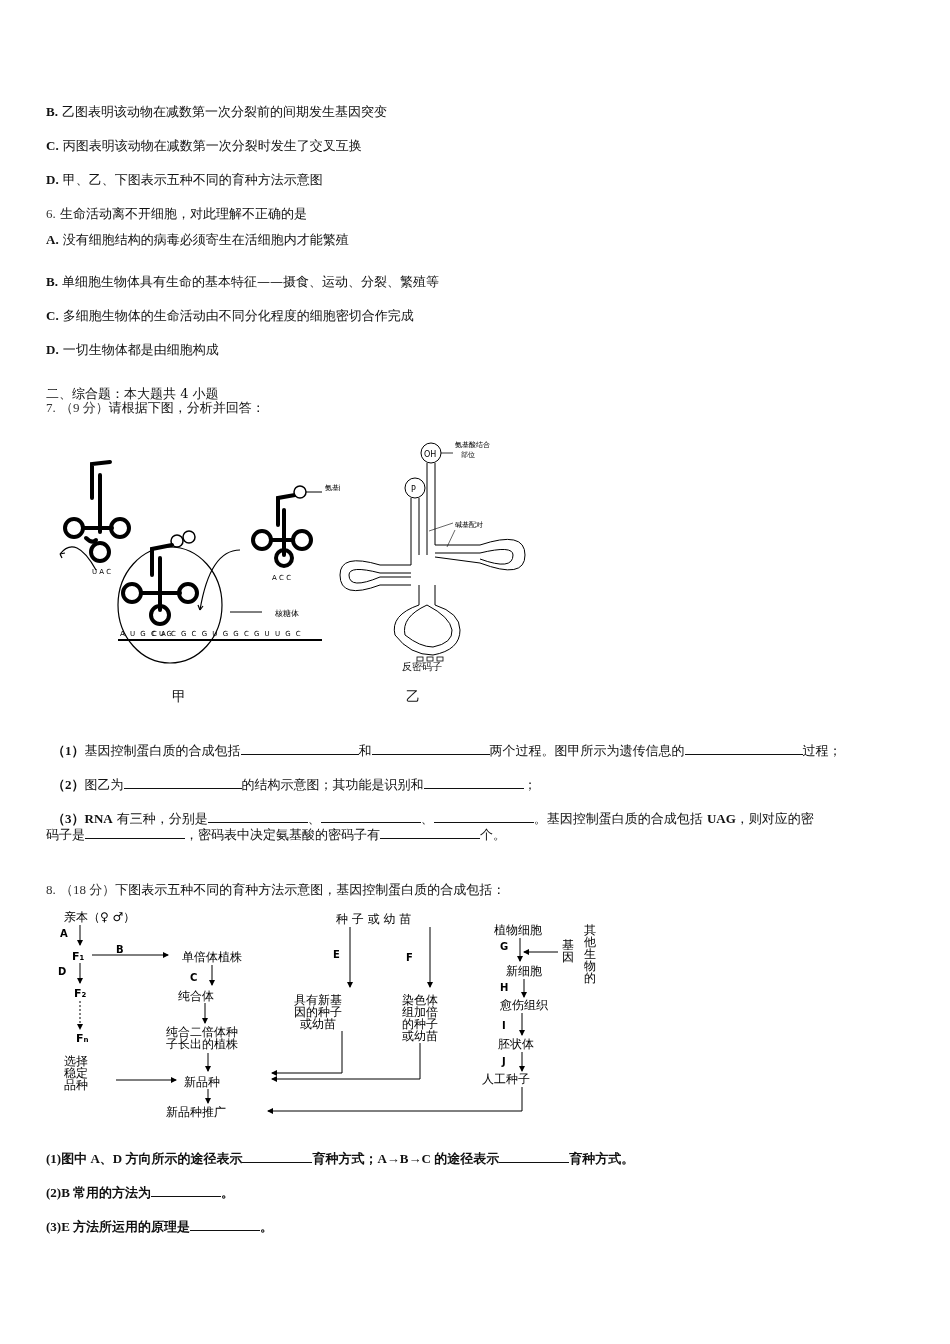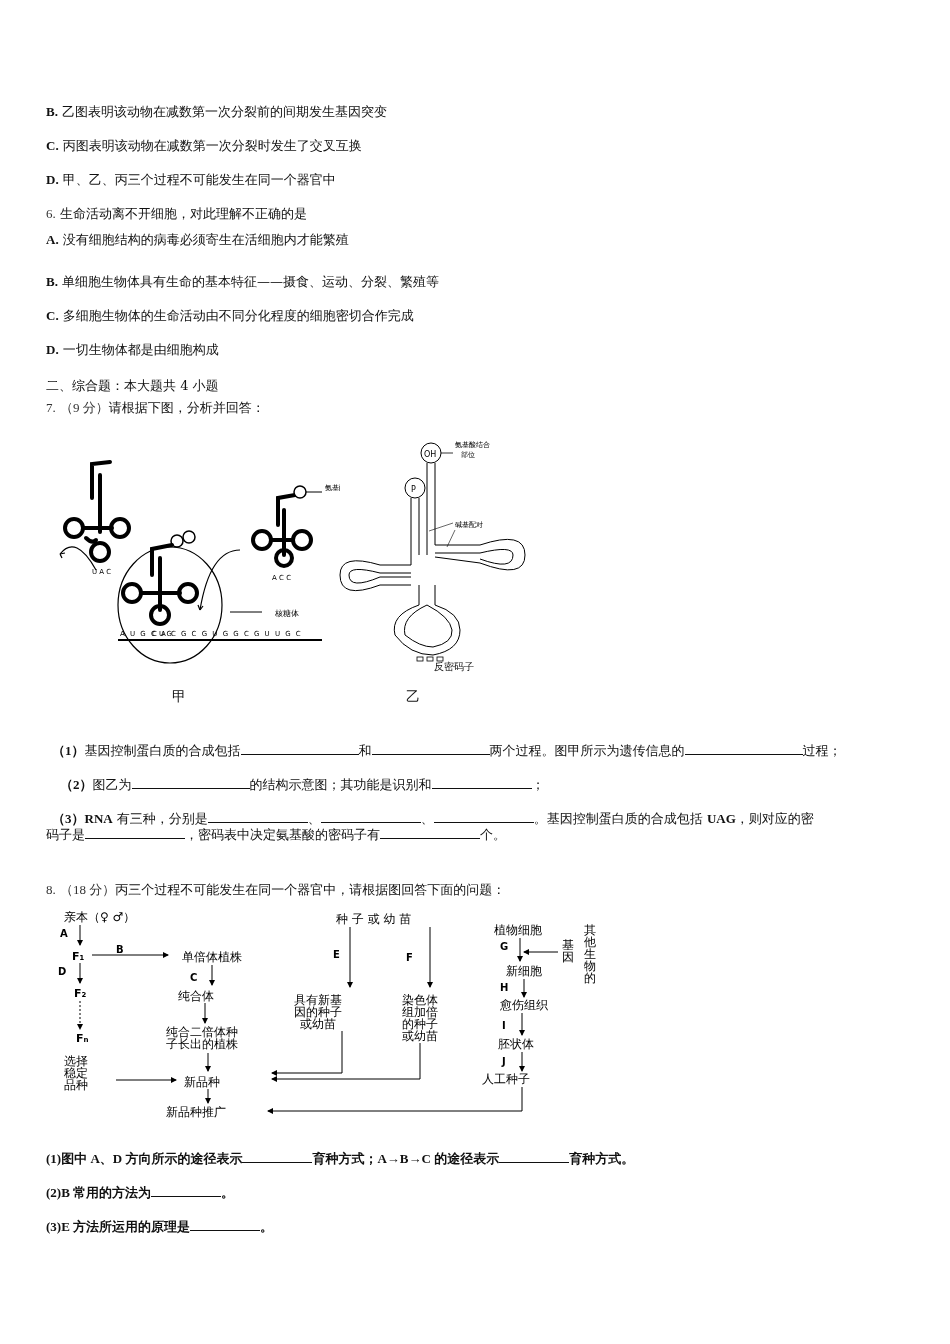--- a/index.html
+++ b/index.html
@@ -15,29 +15,29 @@
   .b-short { width: 70px; }
   svg text { font-family: "DejaVu Sans", sans-serif; }
   .fig { position: absolute; }
   .cap { position: absolute; font-size: 14px; }
 </style>
 </head>
 <body>
 
 <div class="line" style="top:102px"><span class="opt">B.</span> <span>乙图表明该动物在减数第一次分裂前的间期发生基因突变</span></div>
 <div class="line" style="top:136px"><span class="opt">C.</span> <span>丙图表明该动物在减数第一次分裂时发生了交叉互换</span></div>
-<div class="line" style="top:170px"><span class="opt">D.</span> <span>甲、乙、丙三个过程不可能发生在同一个器官中</span></div>
+<div class="line" style="top:170px"><span class="opt">D.</span> <span>甲、乙、下图表示五种不同的育种方法示意图</span></div>
 
 <div class="line" style="top:204px"><span class="num">6.</span> <span>生命活动离不开细胞，对此理解不正确的是</span></div>
 <div class="line" style="top:230px"><span class="opt">A.</span> <span>没有细胞结构的病毒必须寄生在活细胞内才能繁殖</span></div>
 <div class="line" style="top:272px"><span class="opt">B.</span> <span>单细胞生物体具有生命的基本特征——摄食、运动、分裂、繁殖等</span></div>
 <div class="line" style="top:306px"><span class="opt">C.</span> <span>多细胞生物体的生命活动由不同分化程度的细胞密切合作完成</span></div>
 <div class="line" style="top:340px"><span class="opt">D.</span> <span>一切生物体都是由细胞构成</span></div>
 
-<div class="line" style="top:376px">二、综合题：本大题共 4 小题</div>
+<div class="line" style="top:384px">二、综合题：本大题共 4 小题</div>
 
 <div class="line" style="top:398px"><span class="num">7.</span> <span class="num">（9 分）</span><span>请根据下图，分析并回答：</span></div>
 
 <svg class="fig" style="left:40px;top:440px" width="300" height="230" viewBox="0 0 300 230">
   <g fill="none" stroke="#000" stroke-width="4" stroke-linecap="round">
     <path d="M52 58 L52 24 L70 22"></path>
     <path d="M60 35 L60 92"></path>
     <circle cx="34" cy="88" r="9"></circle>
       <circle cx="80" cy="88" r="9"></circle>
     <path d="M43 88 L72 88"></path>
@@ -101,29 +101,29 @@
   <text x="120" y="92" font-size="7">碱基配对</text>
   <line x1="118" y1="88" x2="94" y2="96" stroke="#000" stroke-width="0.6"></line>
   <line x1="120" y1="95" x2="112" y2="112" stroke="#000" stroke-width="0.6"></line>
   <g fill="#fff" stroke="#000" stroke-width="0.8">
     <rect x="82" y="222" width="6" height="4"></rect>
       <rect x="92" y="222" width="6" height="4"></rect>
       <rect x="102" y="222" width="6" height="4"></rect>
   </g>
   <path d="M84 230 L84 234 L106 234 L106 230 M95 234 L95 238" stroke="#000" stroke-width="0.7" fill="none"></path>
 </svg>
-<div class="cap" style="left:434px;top:660px;font-size:10px">反密码子</div>
+<div class="cap" style="left:402px;top:660px;font-size:10px">反密码子</div>
 <div class="cap" style="left:406px;top:688px">乙</div>
 
 <div class="line" style="top:740px;left:52px"><span class="bold">（1）</span><span>基因控制蛋白质的合成包括</span><span class="blank b-long"></span><span>和</span><span class="blank b-long"></span><span>两个过程。图甲所示为遗传信息的</span><span class="blank b-long"></span><span>过程；</span></div>
-<div class="line" style="top:774px;left:60px"><span class="bold">（2）</span><span>图乙为</span><span class="blank b-long"></span><span>的结构示意图；其功能是识别和</span><span class="blank b-mid"></span><span>；</span></div>
+<div class="line" style="top:774px;left:52px"><span class="bold">（2）</span><span>图乙为</span><span class="blank b-long"></span><span>的结构示意图；其功能是识别和</span><span class="blank b-mid"></span><span>；</span></div>
 <div class="line" style="top:808px;left:52px"><span class="bold">（3）</span><span class="bold">RNA</span><span> 有三种，分别是</span><span class="blank b-mid"></span><span>、</span><span class="blank b-mid"></span><span>、</span><span class="blank b-mid"></span><span>。基因控制蛋白质的合成包括 </span><span class="bold">UAG</span><span>，则对应的密</span></div>
 <div class="line" style="top:824px"><span>码子是</span><span class="blank b-mid"></span><span>，密码表中决定氨基酸的密码子有</span><span class="blank b-mid"></span><span>个。</span></div>
 
-<div class="line" style="top:880px"><span class="num">8.</span> <span class="num">（18 分）</span><span>丙三个过程不可能发生在同一个器官中，请根据图回答下面的问题：</span></div>
+<div class="line" style="top:880px"><span class="num">8.</span> <span class="num">（18 分）</span><span>下图表示五种不同的育种方法示意图，基因控制蛋白质的合成包括：</span></div>
 
 <svg class="fig" style="left:50px;top:905px" width="580" height="220" viewBox="0 0 580 220">
   <defs>
     <marker id="ah" markerWidth="6" markerHeight="6" refX="5" refY="3" orient="auto">
         <path d="M0 0 L6 3 L0 6 z" fill="#000"></path>
       </marker>
   </defs>
   <g font-size="12" fill="#000">
     <text x="14" y="16">亲本（♀ ♂）</text>
     <text x="10" y="32" font-weight="bold" font-size="10">A</text>

